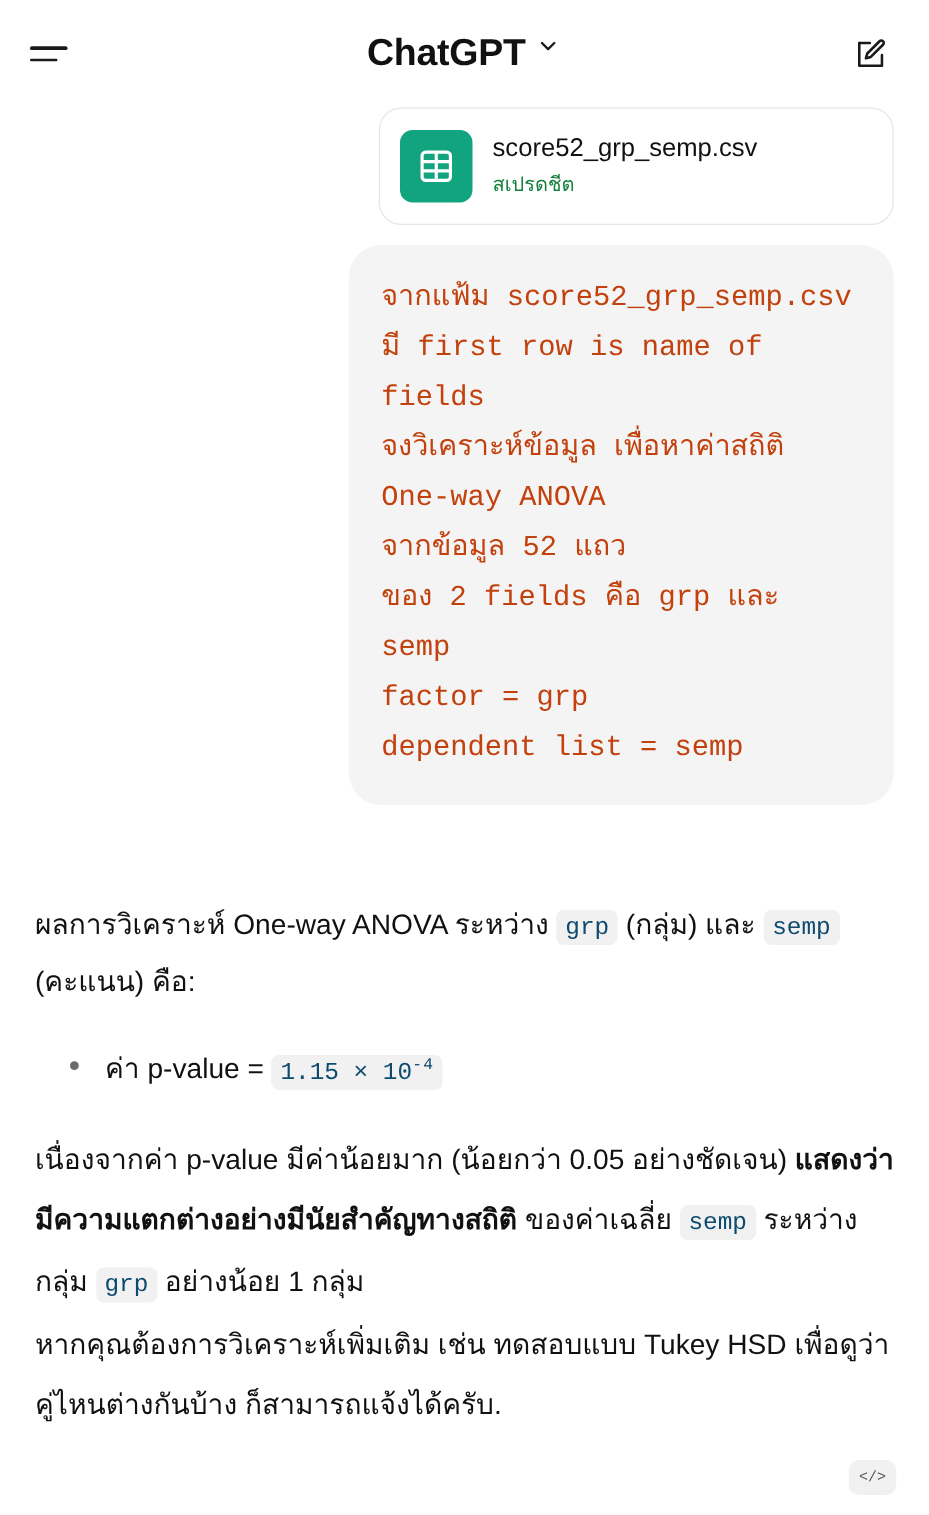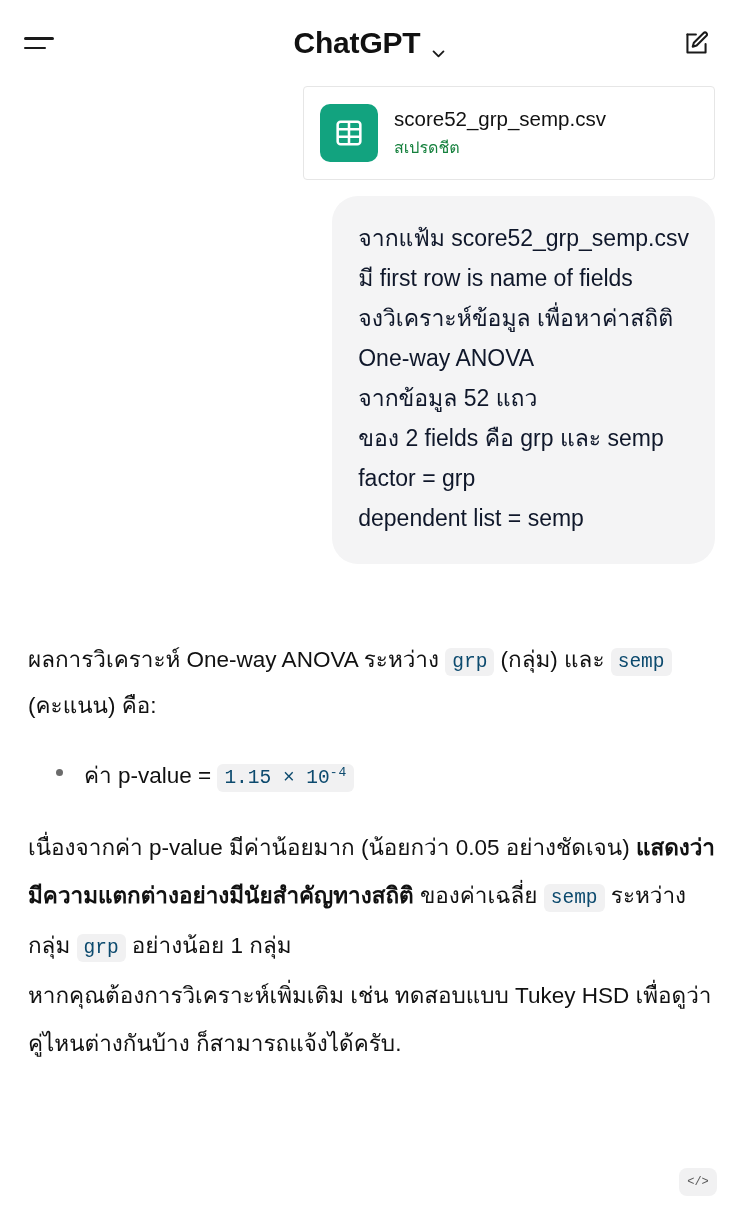--- a/index.html
+++ b/index.html
@@ -42,21 +42,21 @@
     height: 2.5px;
     background: #1a1a1a;
     border-radius: 2px;
   }
   .hamburger span:nth-child(1) { width: 30px; }
   .hamburger span:nth-child(2) { width: 22px; }
 
   .title-wrap {
     flex: 1;
     display: flex;
-    align-items: flex-end;
+    align-items: flex-start;
     justify-content: center;
     gap: 10px;
     cursor: pointer;
   }
   .title-text {
     font-size: 30px;
     font-weight: 600;
     color: #111111;
     letter-spacing: -0.2px;
   }
@@ -82,21 +82,21 @@
 
   
   .attach-row {
     display: flex;
     justify-content: flex-end;
   }
   .attach-card {
     width: 412px;
     height: 94px;
     border: 1px solid #e6e6e6;
-    border-radius: 4px;
+    border-radius: 18px;
     background: #ffffff;
     display: flex;
     align-items: center;
     padding: 0 16px;
     gap: 16px;
     cursor: pointer;
   }
   .sheet-icon {
     width: 58px;
     height: 58px;
@@ -127,23 +127,24 @@
     justify-content: flex-end;
     margin-top: 16px;
   }
   .user-bubble {
     background: #f4f4f5;
     border-radius: 26px;
     padding: 22px 26px 26px 26px;
     max-width: 436px;
     font-size: 23px;
     line-height: 40px;
-    color: #0f172a;
+    color: #c2410c;
     white-space: pre-wrap;
     word-break: break-word;
+    font-family: Liberation Mono, monospace;
   }
 
   
   .assistant {
     margin-top: 74px;
     font-size: 22.5px;
     line-height: 44px;
     color: #111111;
   }
   .assistant p { margin: 0; }

